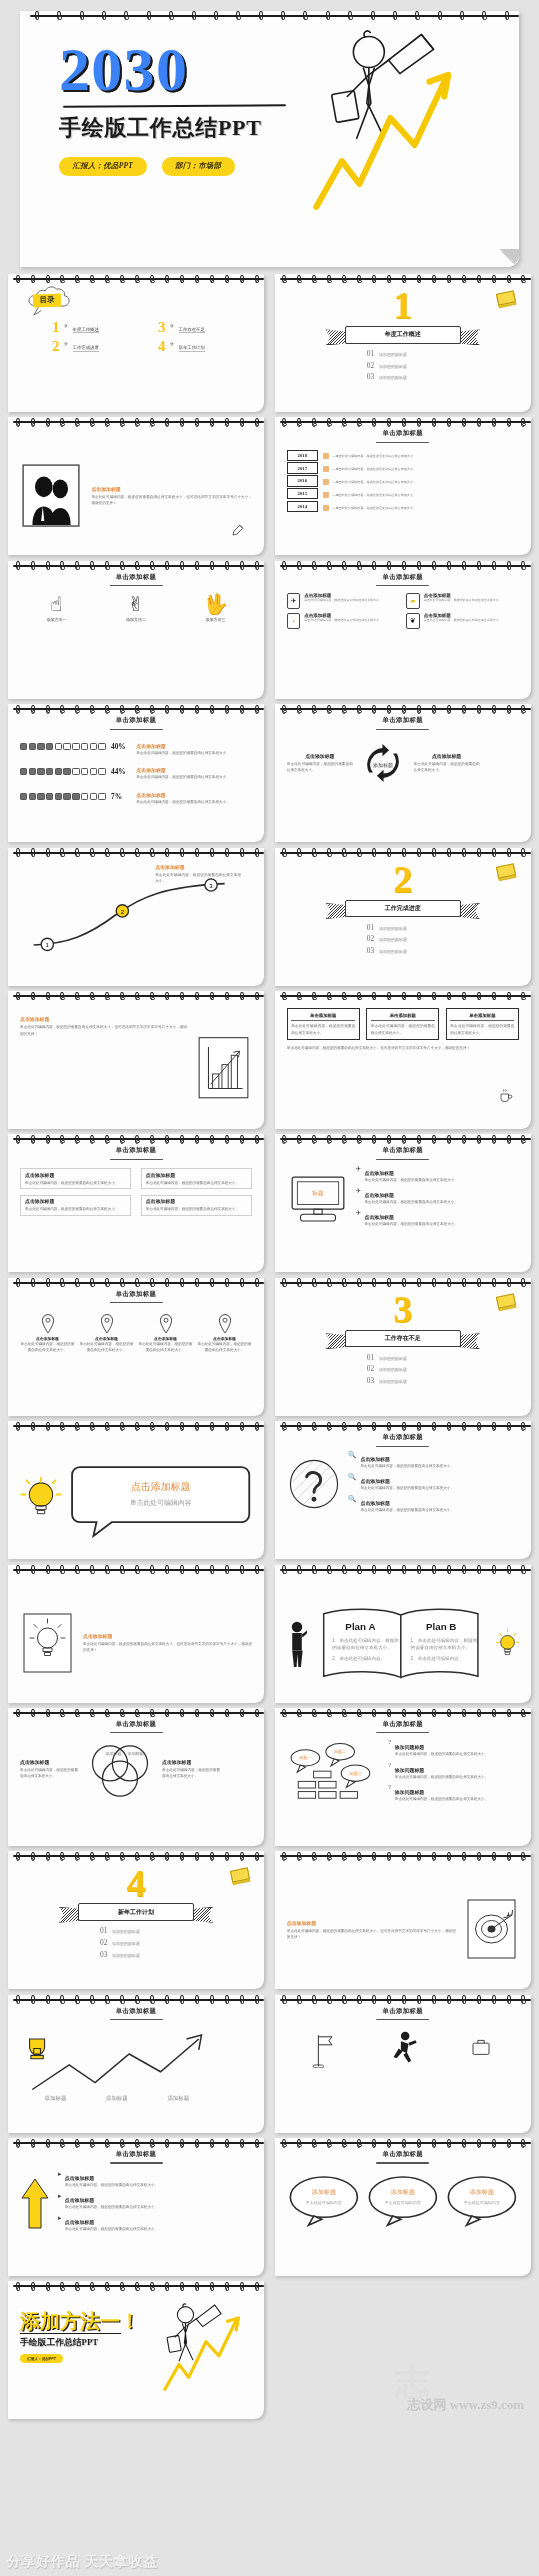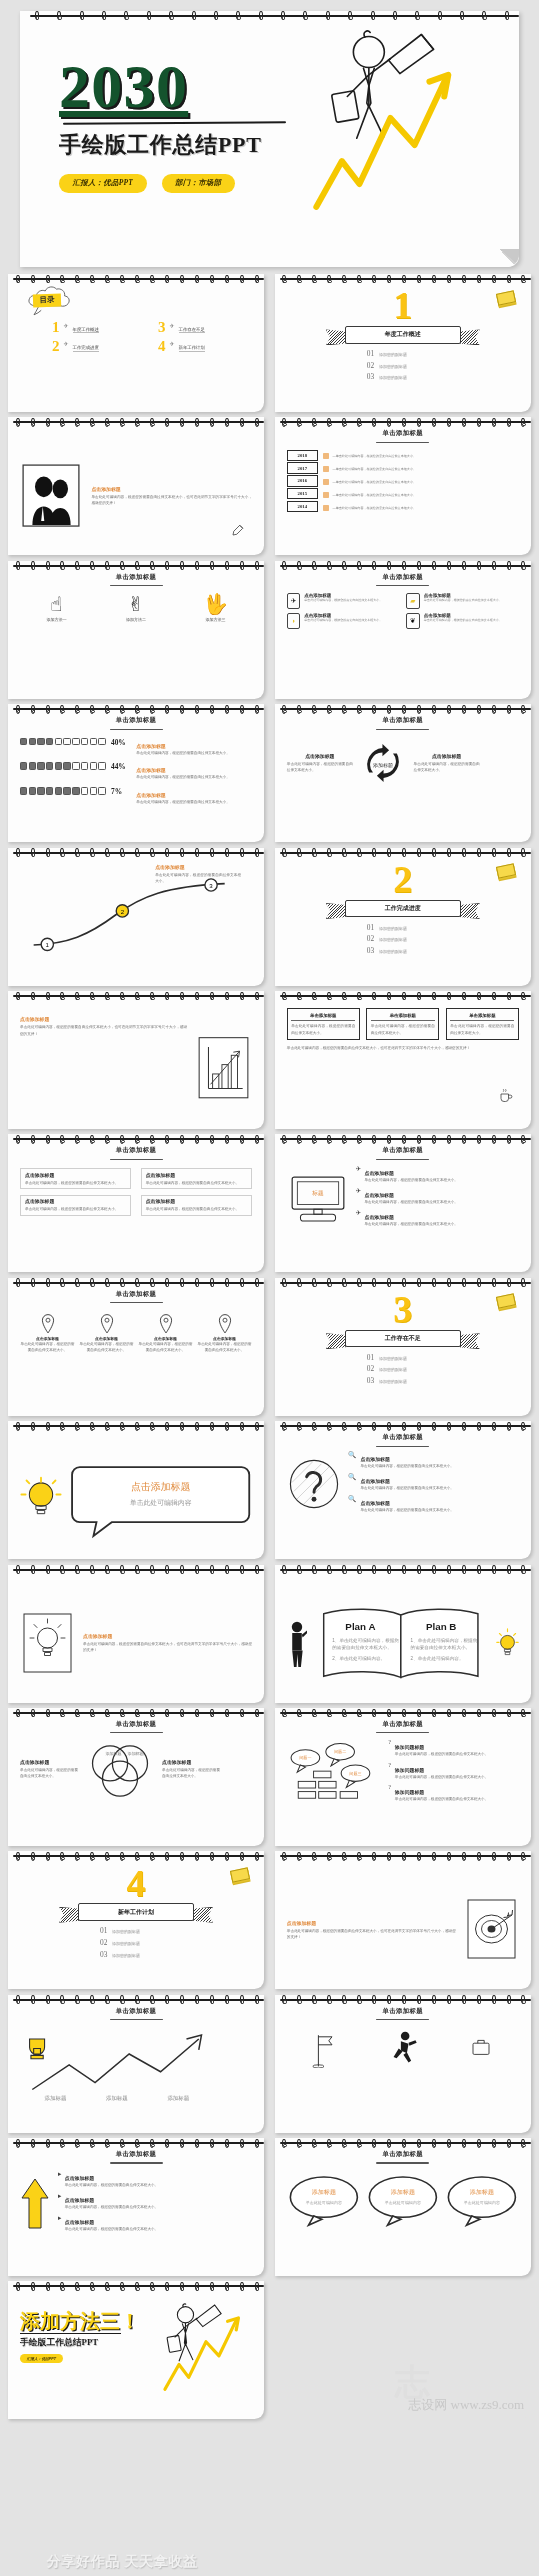--- a/index.html
+++ b/index.html
@@ -52,25 +52,24 @@
   #hero {
     position: absolute;
     left: 20px; top: 10.8px;
     width: 499px; height: 256px;
     border-radius: 0 0 10.8px 0;
   }
   #hero .hero-inner { position: absolute; inset: 12px 17.5px 6.7px 39px; }
   .hero-year {
     font-family: "Liberation Serif", "DejaVu Serif", serif;
     font-size: 62px; font-weight: 700; letter-spacing: 1.3px;
-    color: #14532d;
+    color: #3b82f6;
     text-shadow: 2px 2px 0 #1a1a1a, 2px 2px 0 #1a1a1a;
     line-height: 1.05;
-    margin-top: 31px;
-    text-decoration: underline;
+    margin-top: 14px;
   }
   .hero-rule { width: 223px; height: 2px; background: #1c1c1c; border-radius: 1.3px; margin: 2.7px 0 6.7px 4px; transform: rotate(-.4deg); }
   .hero-title {
     font-family: "Liberation Serif","DejaVu Serif",serif;
     font-size: 22px; font-weight: 700; color: #1b1b1b;
     letter-spacing: 0.7px;
     text-shadow: 1.3px 1.3px 0 #cfcfcf;
   }
   .hero-badges { display: flex; gap: 15px; margin-top: 13.5px; }
   .badge {
@@ -154,21 +153,21 @@
     font-size: 4.7px; font-weight: 700; color: #1f1f1f;
     font-family: "Liberation Serif", serif;
   }
   .ladder .lines { flex: 1; }
   .ladder .lr { display: flex; align-items: center; gap: 3.4px; height: 13px; }
   .ladder .chip { width: 6px; height: 5.4px; background: #f0b97c; border-radius: 0.7px; flex: none; }
   .ladder .txt { font-size: 3.1px; color: #777; }
 
   
   .pct-rows { margin-top: 8px; }
-  .pct-row { display: flex; gap: 5.4px; margin-bottom: 6.7px; }
+  .pct-row { display: flex; align-items: center; gap: 5.4px; margin-bottom: 6.7px; }
   .blocks { display: flex; gap: 1.3px; }
   .blk { width: 7.4px; height: 7.4px; border: 0.8px solid #555; border-radius: 1.3px; }
   .blk.on { background: #6e6e6e; }
   .pct { font-size: 7.4px; font-weight: 700; color: #222; font-family:"Liberation Serif",serif; width: 20px; }
   .pct-txt { flex: 1; }
 
   
   .cards { display: grid; grid-template-columns: 1fr 1fr; gap: 4px 6.7px; margin-top: 6.7px; }
   .card { display: flex; gap: 4px; }
   .card .ic {
@@ -190,25 +189,24 @@
   
   #footer-bar {
     position: absolute; left: 0; bottom: 0; width: 540px; height: 27px;
   }
   .footer-text {
     position: absolute; left: 6.7px; bottom: 5.4px;
     font-size: 14px; font-weight: 700; color: #f1f1f1;
     font-family: "Liberation Serif","DejaVu Serif",serif;
     text-shadow: 0.7px 0.7px 1.3px rgba(0,0,0,.18);
     letter-spacing: 0.7px;
-    margin-left: 40px;
   }
   .watermark {
     position: absolute; right: 6.7px; bottom: 5.4px;
-    font-size: 13px; color: #c8c8c8; font-weight: 400;
+    font-size: 13px; color: #c8c8c8; font-weight: 700;
     font-family: "Liberation Serif","DejaVu Serif",serif;
   }
   .wm-ghost {
     position: absolute; right: 101px; bottom: 13.5px;
     font-size: 35px; color: #dcdcdc; opacity: .55; font-weight: 700;
   }
 
   
   .ty-title {
     font-family:"Liberation Serif","DejaVu Serif",serif;
@@ -2724,21 +2722,21 @@
           </div>
           <div class="ring">
             <i></i>
           </div>
           <div class="ring">
             <i></i>
           </div>
         </div>
       </div>
     <div class="body" style="padding-top:17.5px;">
-      <div class="ty-title">添加方法三！</div>
+      <div class="ty-title">添加方法一！</div>
       <div class="ty-rule"></div>
       <div class="ty-sub">手绘版工作总结PPT</div>
       <span class="ty-badge">汇报人：优品PPT</span>
     </div>
     <svg viewBox="0 0 200 180" style="position:absolute;right:4px;top:9.4px;width:108px;height:108px">
       <g fill="none" stroke="#1e1e1e" stroke-width="2">
         <circle cx="62" cy="34" r="15"></circle>
           <path d="M58 20c-3-5 3-8 5-5"></path>
         <path d="M62 49 V88"></path>
           <path d="M62 56 L42 76 M62 56 L84 40"></path>

